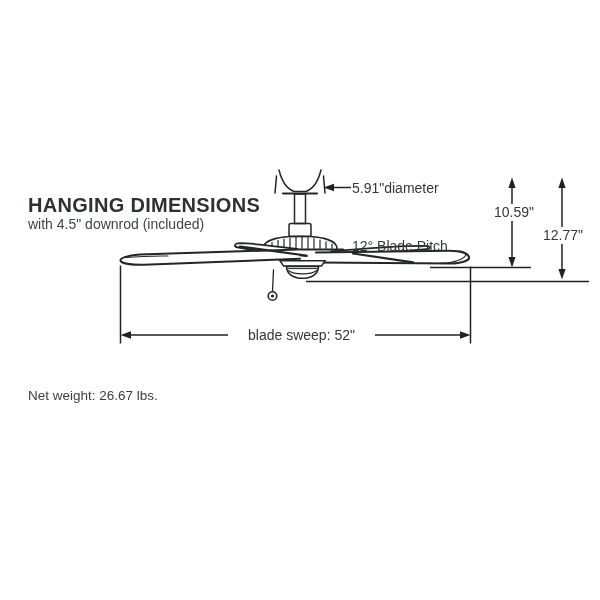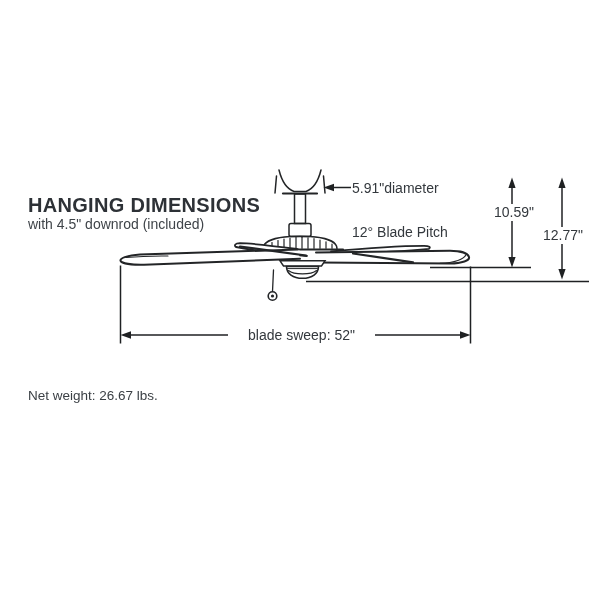--- a/index.html
+++ b/index.html
@@ -9,21 +9,21 @@
   }
   .stage svg{position:absolute;left:0;top:0;}
   .t{position:absolute;white-space:nowrap;}
   .heading-title{
     left:28px;top:194px;font-size:20px;font-weight:600;letter-spacing:.3px;
     color:#2d3136;
   }
   .heading-sub{left:28px;top:216px;font-size:14px;color:#3f4449;}
   .lbl{font-size:14px;color:#33383d;}
   .lbl-diameter{left:352px;top:180px;}
-  .lbl-pitch{left:352px;top:224px;text-align:right;}
+  .lbl-pitch{left:352px;top:238px;text-align:right;}
   .dim{background:#ffffff;text-align:center;padding:0 2px;line-height:17px;}
   .lbl-h1059{left:483px;top:204px;width:58px;}
   .lbl-h1277{left:532px;top:227px;width:58px;}
   .lbl-sweep{left:228px;top:327px;width:143px;}
   .net{left:28px;top:388px;font-size:13.5px;color:#3a3f44;}
 </style>
 </head>
 <body>
 
 <div class="stage">

